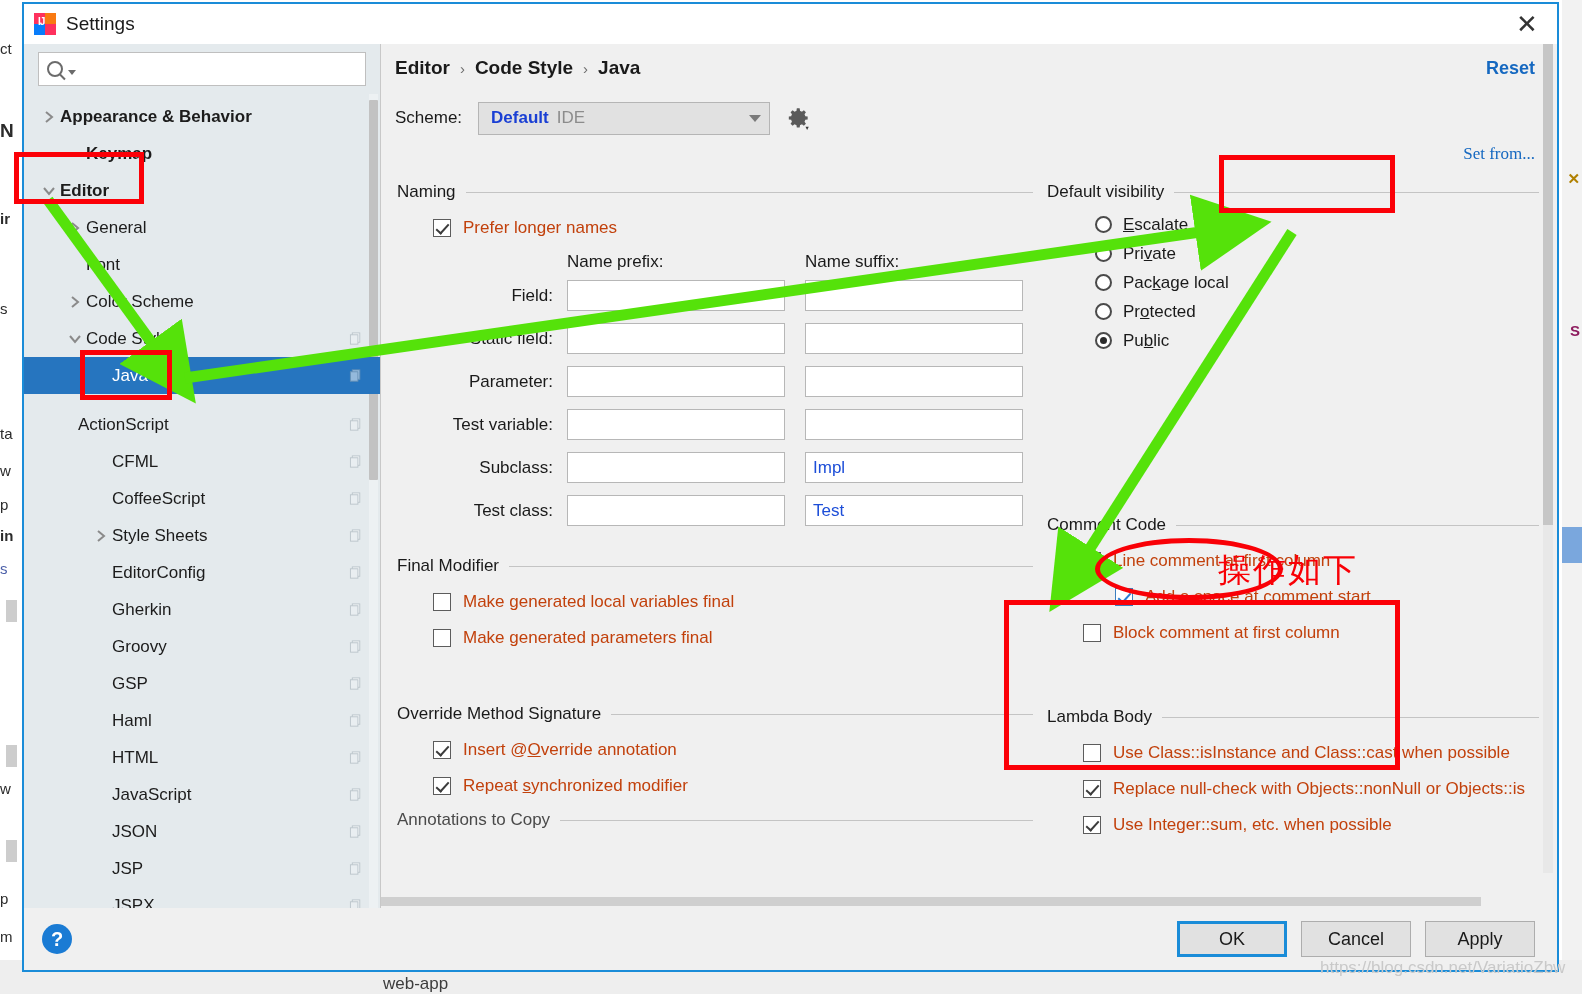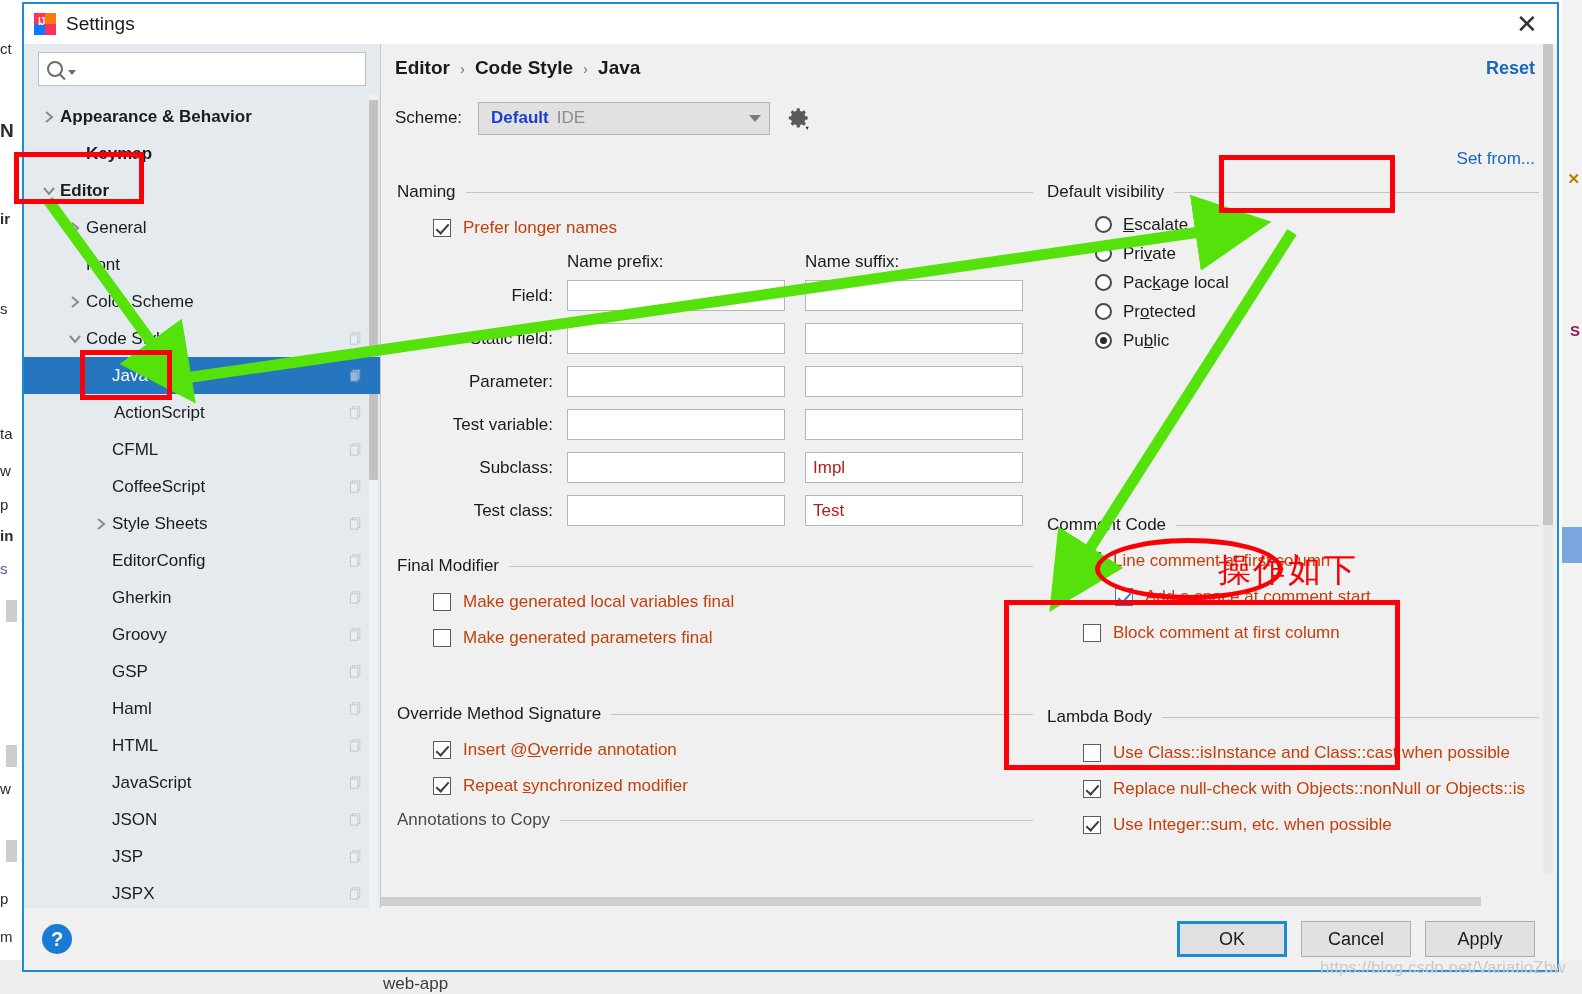--- a/index.html
+++ b/index.html
@@ -152,22 +152,22 @@
   .scheme-default { color: #1a3fd4; font-weight: bold; font-size: 17px; }
   .scheme-ide { color: #8c8c8c; font-size: 17px; margin-left: 8px; }
   .sel-caret {
     margin-left: auto; width: 0; height: 0;
     border-left: 6px solid transparent; border-right: 6px solid transparent;
     border-top: 7px solid #7a7a7a;
   }
   .gear { width: 26px; height: 26px; margin-left: 16px; position: relative; cursor: pointer; }
 
   .setfrom-row {
-    height: 30px; display: flex; align-items: center;
-    justify-content: flex-end; padding: 0 22px; flex: 0 0 auto;
+    height: 30px; display: flex; align-items: flex-start;
+    justify-content: flex-end; padding: 0 22px; flex: 0 0 auto; font-family: Liberation Serif, serif;
   }
   .setfrom-link { color: #1568c0; font-size: 17px; cursor: pointer; }
 
   .tabs-row {
     display: flex; align-items: flex-end; flex: 0 0 auto;
     padding-left: 6px; margin-top: 4px; height: 32px;
     border-bottom: 2px solid #b3b3b3; position: relative;
   }
   .tab {
     height: 30px; padding: 0 9px;
@@ -227,21 +227,21 @@
 
   .field-row { display: flex; align-items: center; height: 43px; }
   .field-label {
     width: 170px; flex: 0 0 auto; text-align: right;
     padding-right: 14px; font-size: 17px; color: #1a1a1a;
   }
   .tinput {
     width: 218px; height: 31px; background: #ffffff;
     border: 1px solid #b7b7b7; margin-right: 20px;
     font-family: "Liberation Sans", sans-serif; font-size: 17px;
-    padding: 0 7px; color: #b91c1c; outline: none;
+    padding: 0 7px; color: #1d4ed8; outline: none;
   }
 
   
   .bottom-bar {
     height: 62px; flex: 0 0 auto; display: flex; align-items: center;
     padding: 0 22px 0 18px; background: #f0f0f0; position: relative;
   }
   .help-btn {
     width: 30px; height: 30px; border-radius: 50%;
     background: #1a7bd4; color: #fff; font-size: 20px; font-weight: bold;
@@ -391,21 +391,21 @@
                 </svg></span>
             </div>
             <div class="tree-item sel" style="padding-left: 66px;">
               <span class="arrow"></span>
               <span>Java</span>
               <span class="copy-icon"><svg viewBox="0 0 16 16" width="15" height="15">
                   <rect x="3.5" y="1.5" width="8" height="10" fill="#fff" stroke="#9aa7b0"></rect>
                   <rect x="1.5" y="3.5" width="8" height="10" fill="#eef2f5" stroke="#9aa7b0"></rect>
                 </svg></span>
             </div>
-            <div class="tree-item" style="padding-left: 68px;">
+            <div class="tree-item" style="padding-left: 32px; margin-top: 12px;">
               <span class="arrow"></span>
               <span>ActionScript</span>
               <span class="copy-icon"><svg viewBox="0 0 16 16" width="15" height="15">
                   <rect x="3.5" y="1.5" width="8" height="10" fill="#fff" stroke="#9aa7b0"></rect>
                   <rect x="1.5" y="3.5" width="8" height="10" fill="#eef2f5" stroke="#9aa7b0"></rect>
                 </svg></span>
             </div>
             <div class="tree-item" style="padding-left: 66px;">
               <span class="arrow"></span>
               <span>CFML</span>

